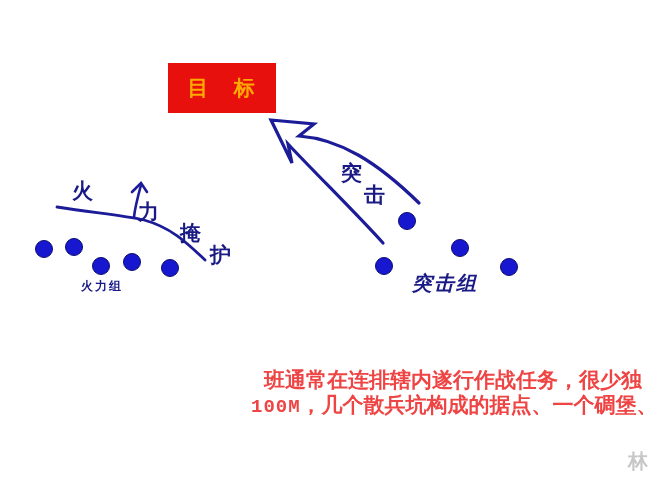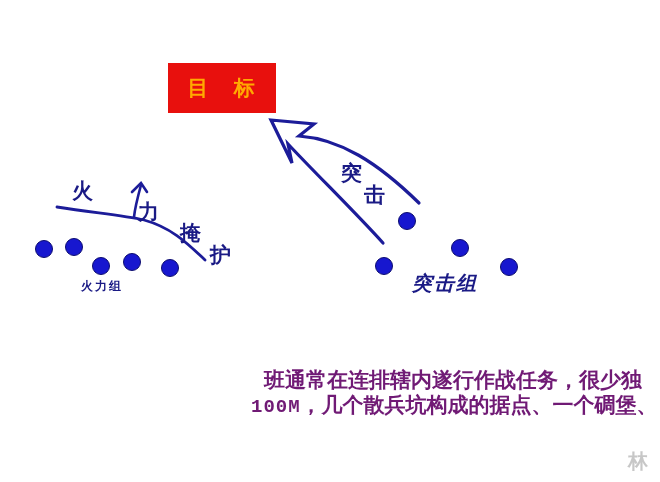--- a/index.html
+++ b/index.html
@@ -37,21 +37,21 @@
   .lbl-assault-grp {left:412px; top:270px; font-size:20px; letter-spacing:2px;font-style:italic;}
   
   .dot{
     position:absolute;width:16px;height:16px;border-radius:50%;
     background:#1717cf;border:1px solid #0d0d70;
     transform:translate(-50%,-50%);
   }
   
   .paragraph{
     position:absolute;left:251px;top:368px;width:404px;
-    color:#701a75;font-size:21px;line-height:24.6px;font-weight:700;
+    color:#ef4444;font-size:21px;line-height:24.6px;font-weight:700;
     font-family:"Liberation Serif","DejaVu Serif",serif;
   }
   .paragraph .line{white-space:nowrap;}
   .num{
     font-family:Liberation Mono, monospace;
     font-weight:700;font-size:19px;letter-spacing:1px;
   }
   
   .watermark-veil{
     position:absolute;left:536px;top:445px;width:100px;height:26px;

